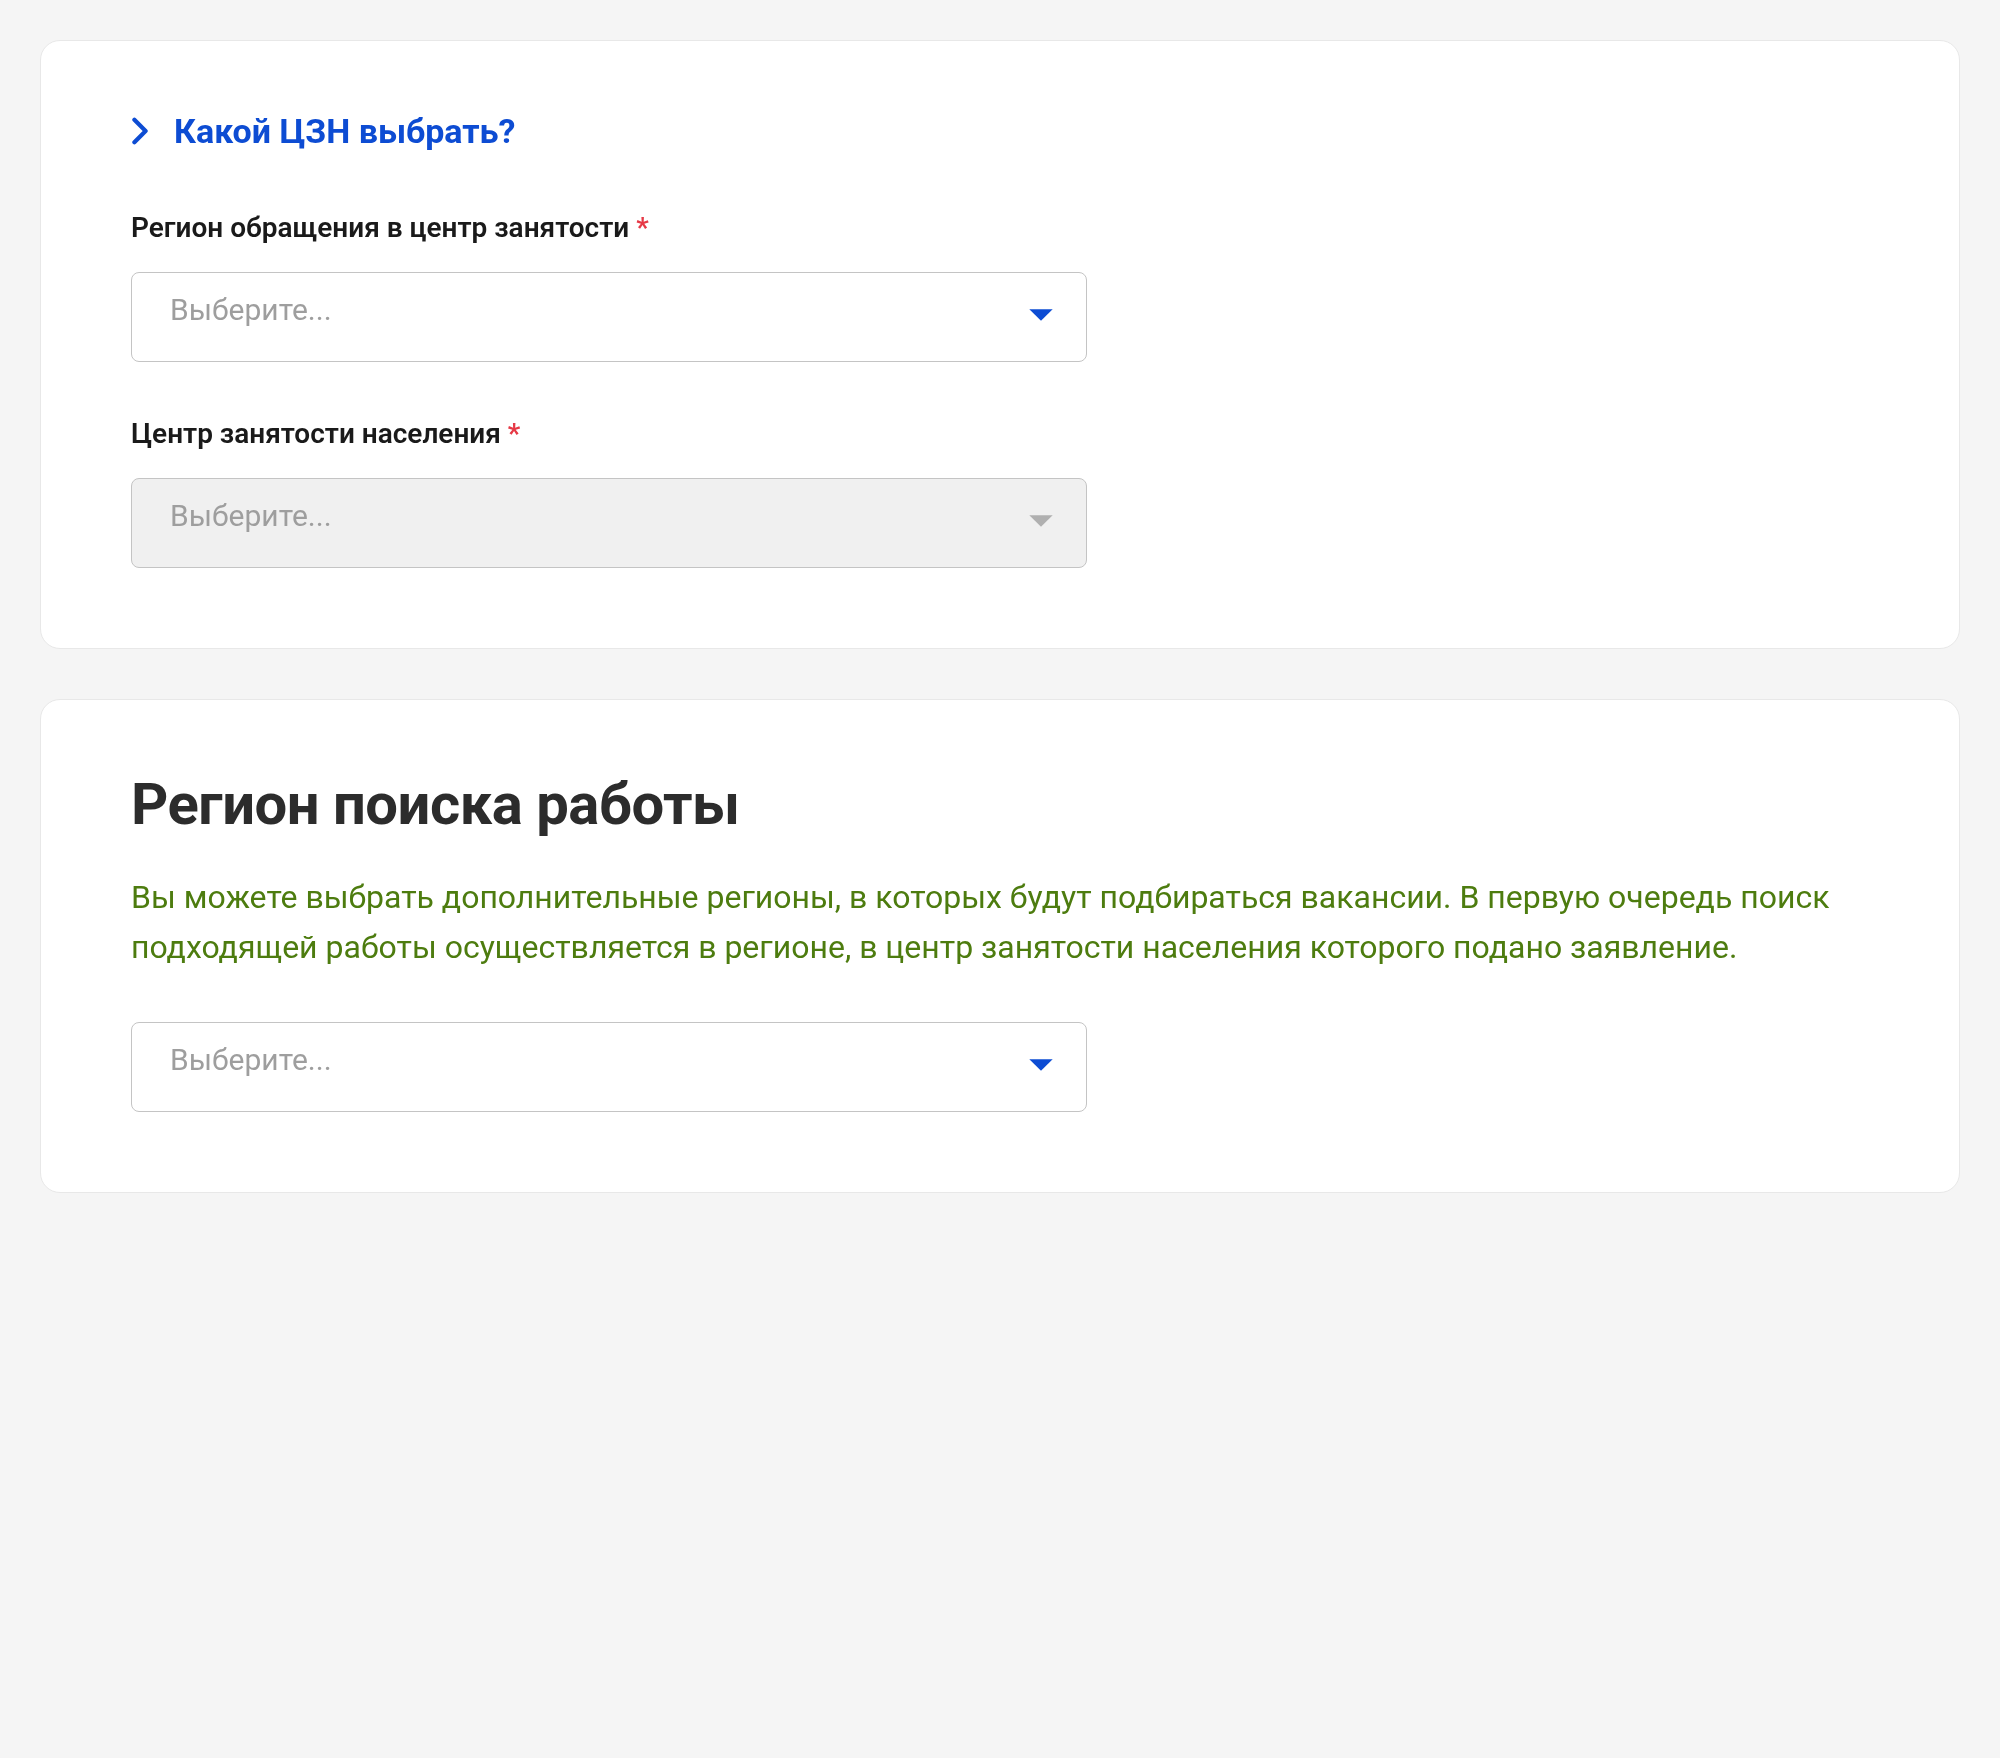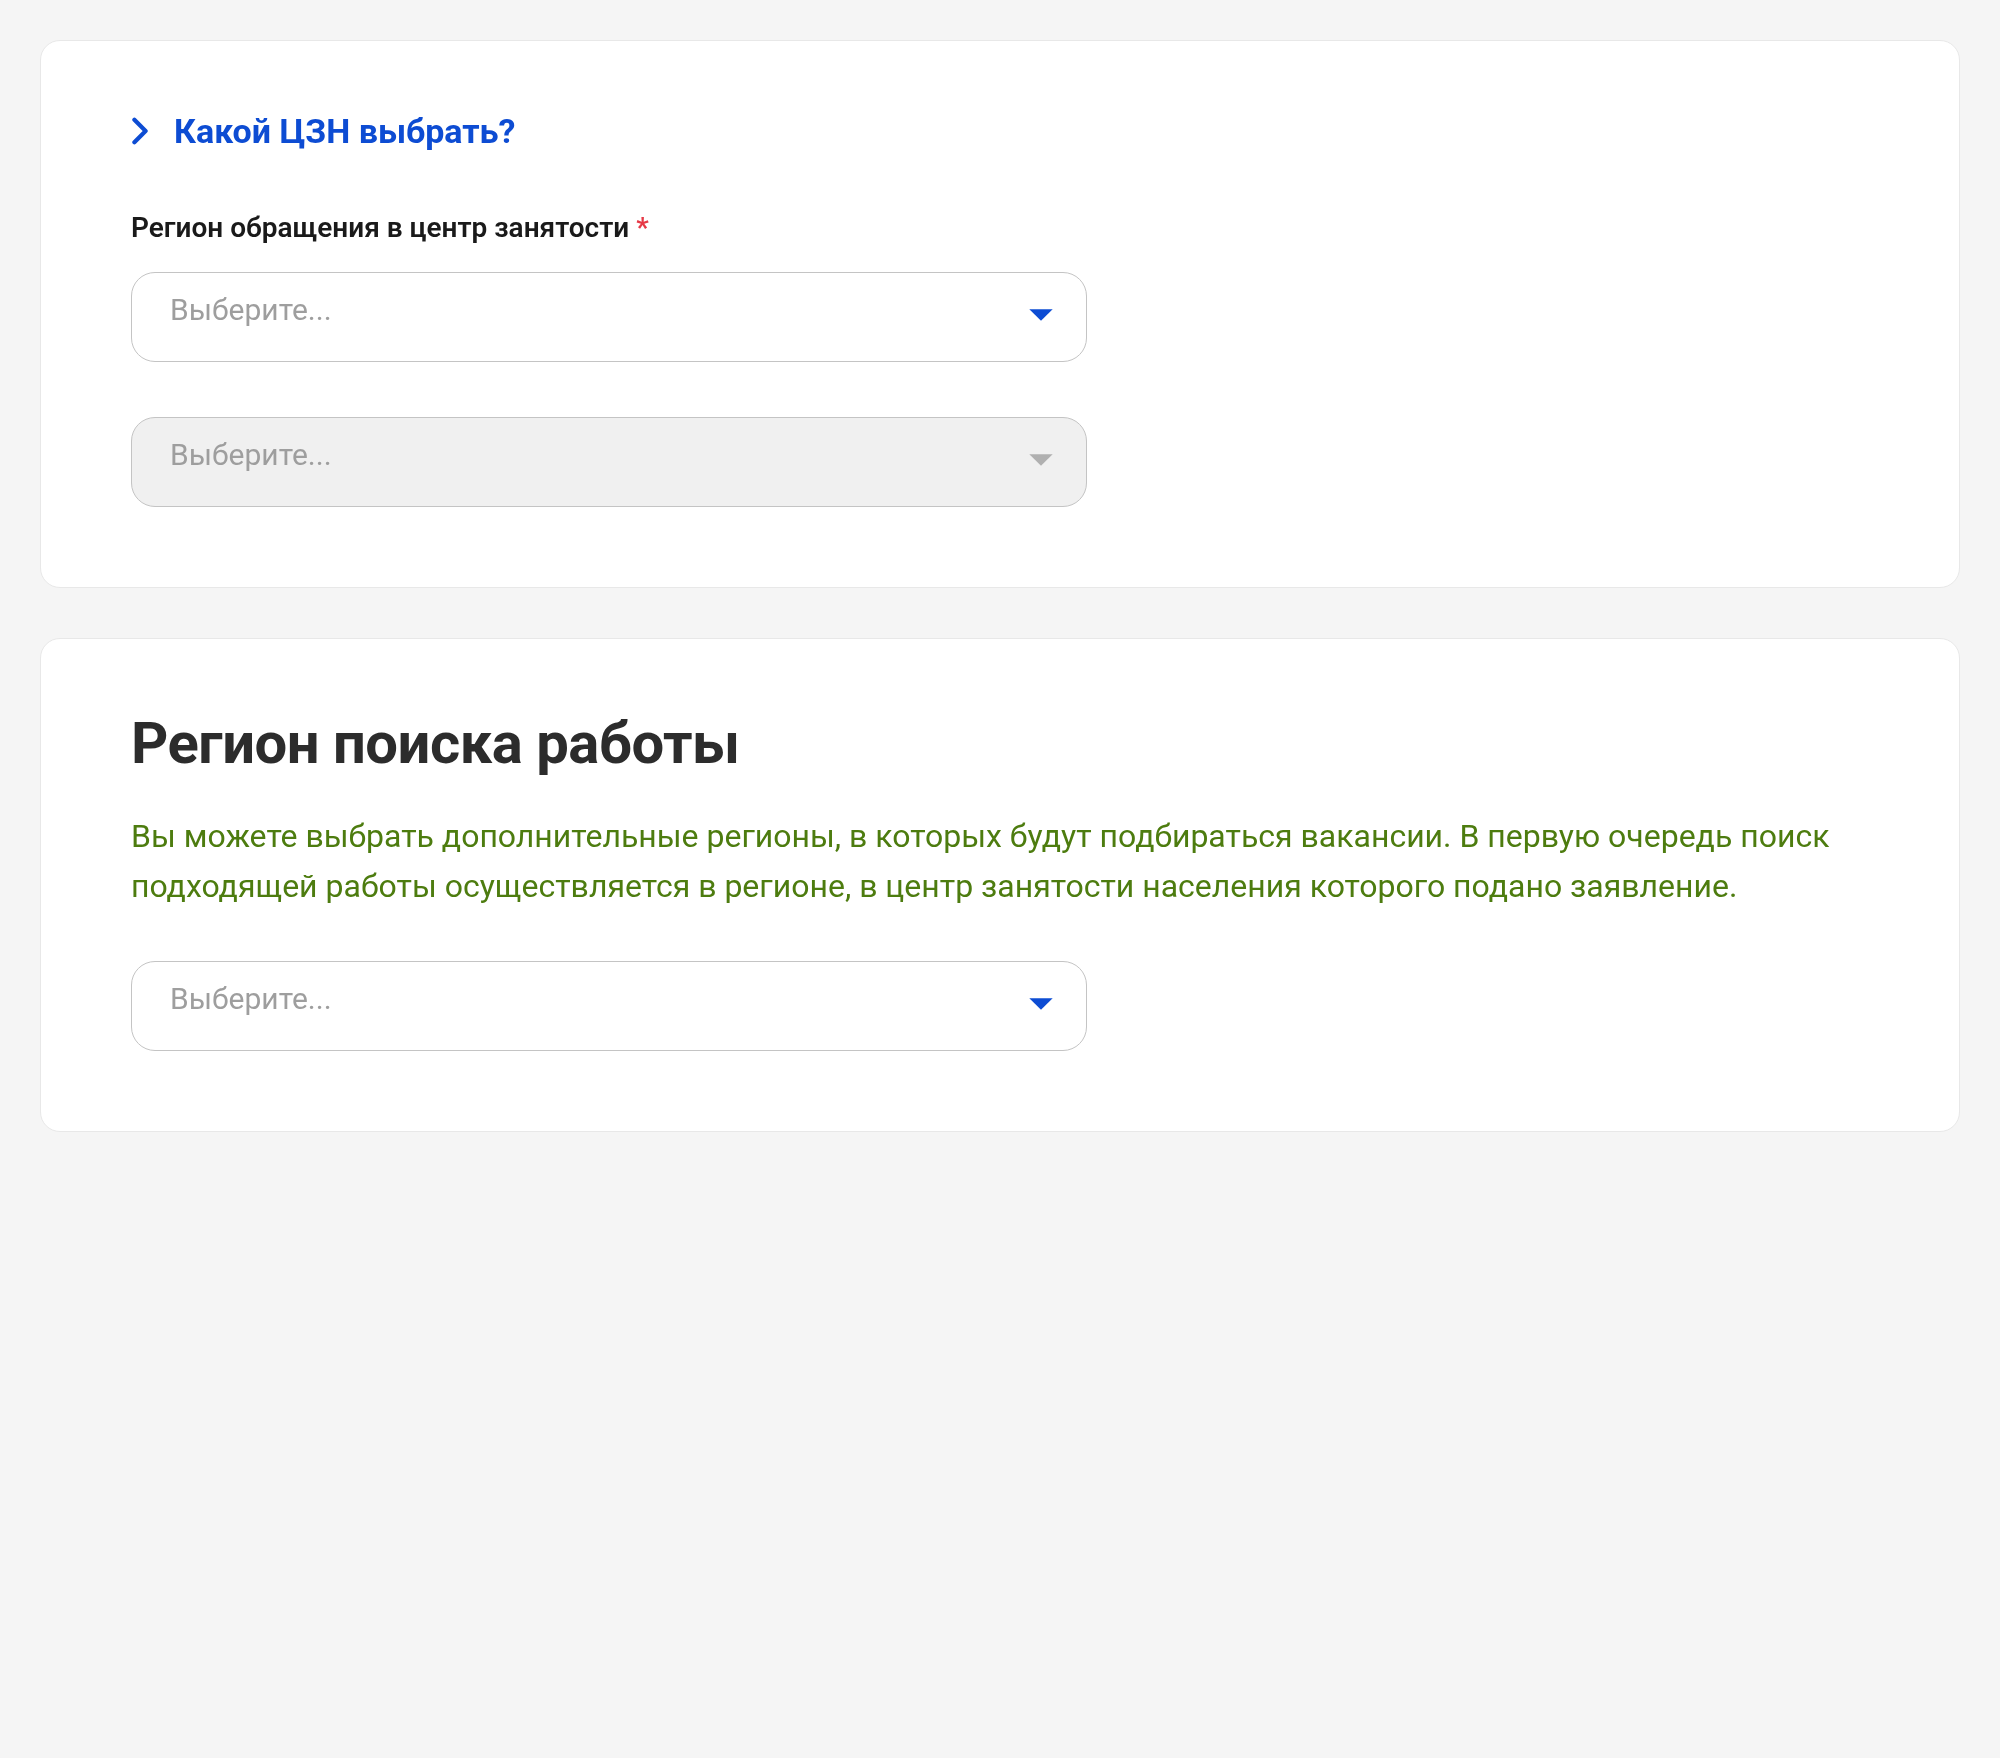--- a/index.html
+++ b/index.html
@@ -80,21 +80,21 @@
     .select-wrapper {
       position: relative;
       width: 55%;
       max-width: 1020px;
     }
 
     .select-field {
       width: 100%;
       height: 90px;
       border: 1.5px solid #c4c4c4;
-      border-radius: 24px;
+      border-radius: 8px;
       background: #ffffff;
       padding: 0 70px 16px 38px;
       font-size: 30px;
       color: #9e9e9e;
       cursor: pointer;
       display: flex;
       align-items: center;
       justify-content: space-between;
     }
 
@@ -166,20 +166,24 @@
       </div>
       <span class="caret-icon active">
         <svg viewBox="0 0 24 14">
           <path d="M2 2 L12 12 L22 2 Z" fill="#0d4cd3"></path>
         </svg>
       </span>
     </div>
   </div>
 
   <div class="form-group">
+    <label class="form-label">
+      <span>Центр занятости населения</span>
+      <span class="required-mark">*</span>
+    </label>
     <div class="select-wrapper">
       <div class="select-field disabled">
         <span class="select-placeholder">Выберите...</span>
       </div>
       <span class="caret-icon inactive">
         <svg viewBox="0 0 24 14">
           <path d="M2 2 L12 12 L22 2 Z" fill="#b0b0b0"></path>
         </svg>
       </span>
     </div>

